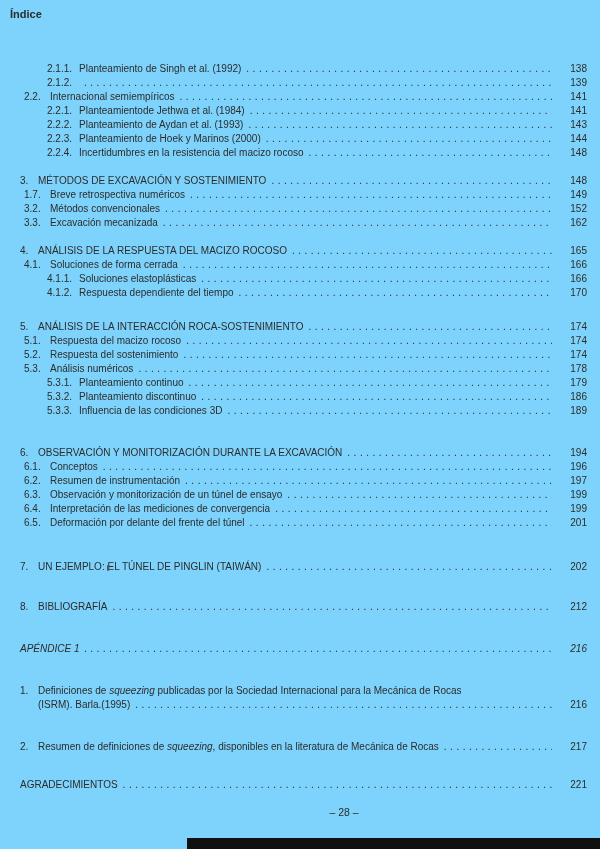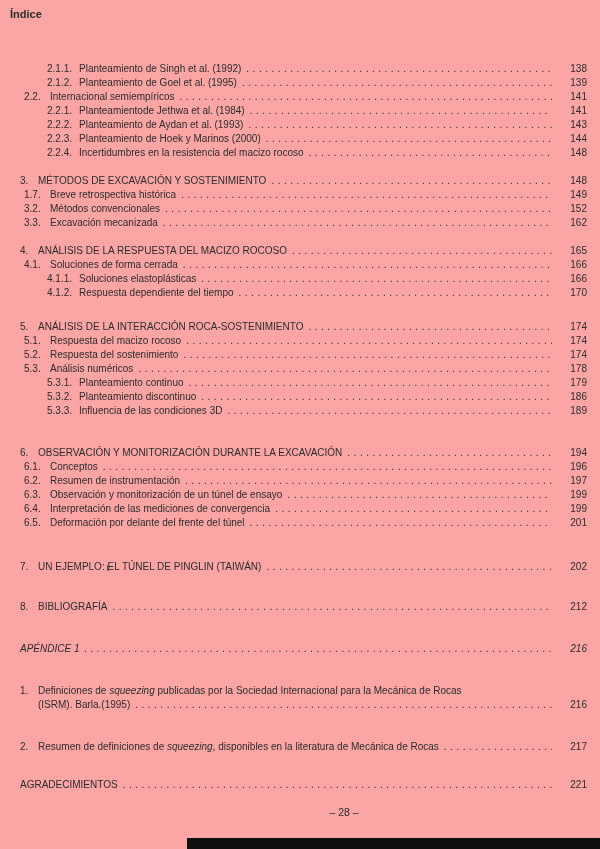--- a/index.html
+++ b/index.html
@@ -4,21 +4,21 @@
 <style>
   html, body {
     margin: 0;
     padding: 0;
     background: #fbfbf8;
   }
   .page {
     position: relative;
     width: 600px;
     height: 849px;
-    background: #fca5a5;
+    background: #7dd3fc;
     font-family: "Liberation Sans", sans-serif;
     color: #2c2c2c;
     overflow: hidden;
   }
   .header {
     position: absolute;
     top: 8px;
     left: 10px;
     font-size: 11px;
     font-weight: bold;
@@ -106,21 +106,20 @@
   <div class="toc" id="toc">
       <div class="group g0">
         <div class="row lvl2">
           <span class="num">2.1.1.</span>
           <span class="label">Planteamiento de Singh et al. (1992)</span>
           <span class="leader"></span>
           <span class="pagenum">138</span>
         </div>
         <div class="row lvl2">
           <span class="num">2.1.2.</span>
-          <span class="label">Planteamiento de Goel et al. (1995)</span>
           <span class="leader"></span>
           <span class="pagenum">139</span>
         </div>
         <div class="row lvl1">
           <span class="num">2.2.</span>
           <span class="label">Internacional semiempíricos</span>
           <span class="leader"></span>
           <span class="pagenum">141</span>
         </div>
         <div class="row lvl2">
@@ -150,21 +149,21 @@
       </div>
       <div class="group g1">
         <div class="row lvl0">
           <span class="num">3.</span>
           <span class="label">MÉTODOS DE EXCAVACIÓN Y SOSTENIMIENTO</span>
           <span class="leader"></span>
           <span class="pagenum">148</span>
         </div>
         <div class="row lvl1">
           <span class="num">1.7.</span>
-          <span class="label">Breve retrospectiva histórica</span>
+          <span class="label">Breve retrospectiva numéricos</span>
           <span class="leader"></span>
           <span class="pagenum">149</span>
         </div>
         <div class="row lvl1">
           <span class="num">3.2.</span>
           <span class="label">Métodos convencionales</span>
           <span class="leader"></span>
           <span class="pagenum">152</span>
         </div>
         <div class="row lvl1">

